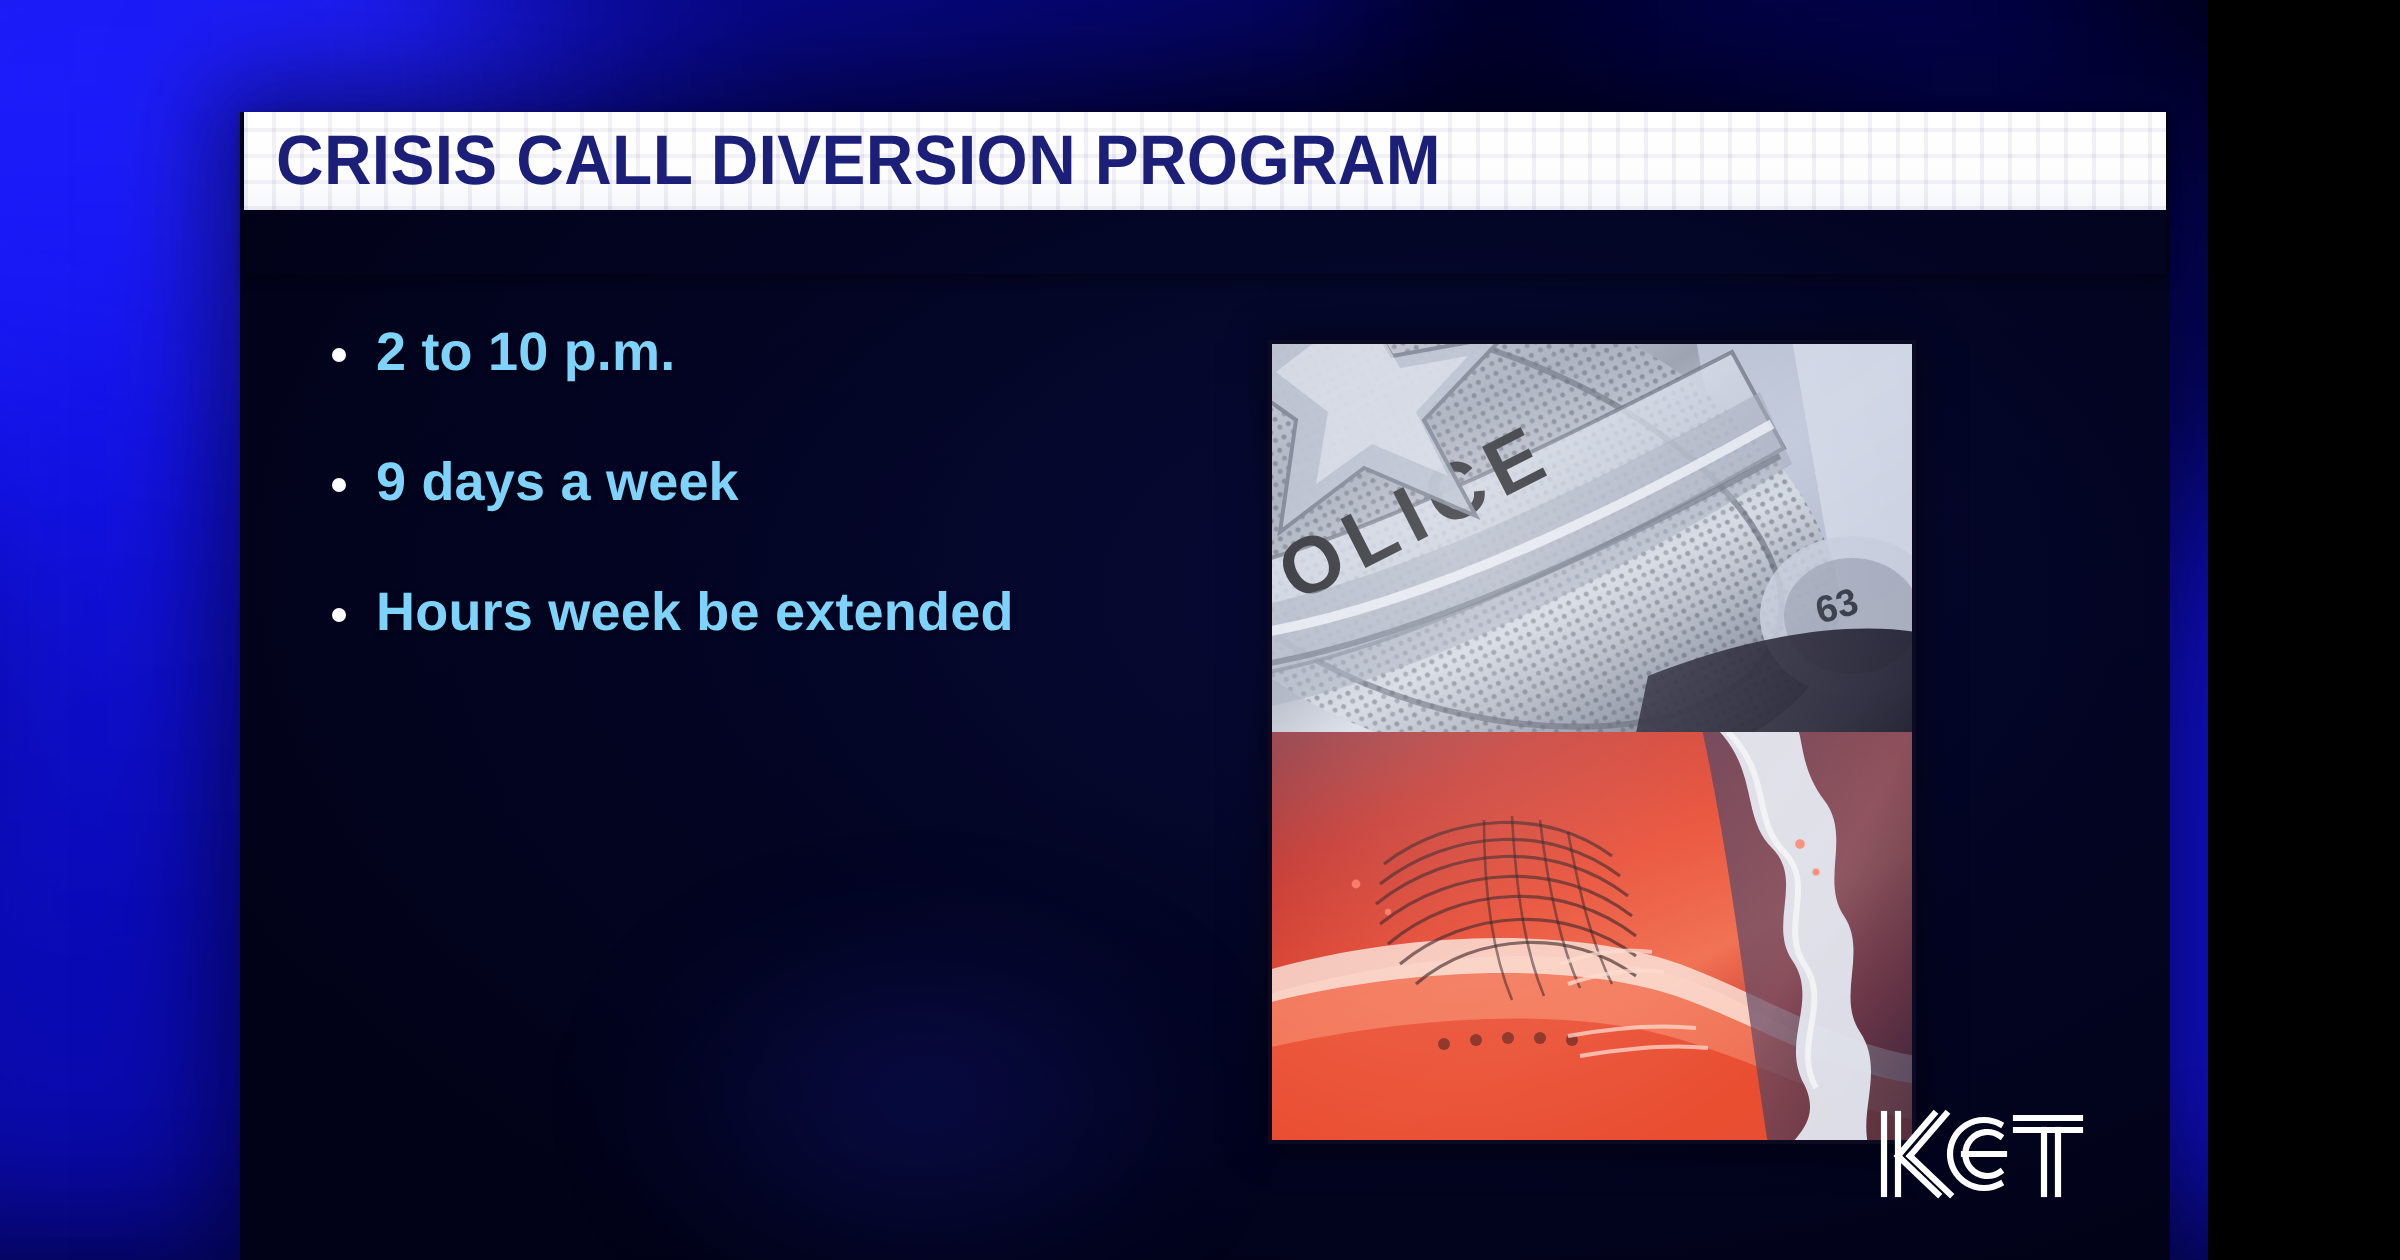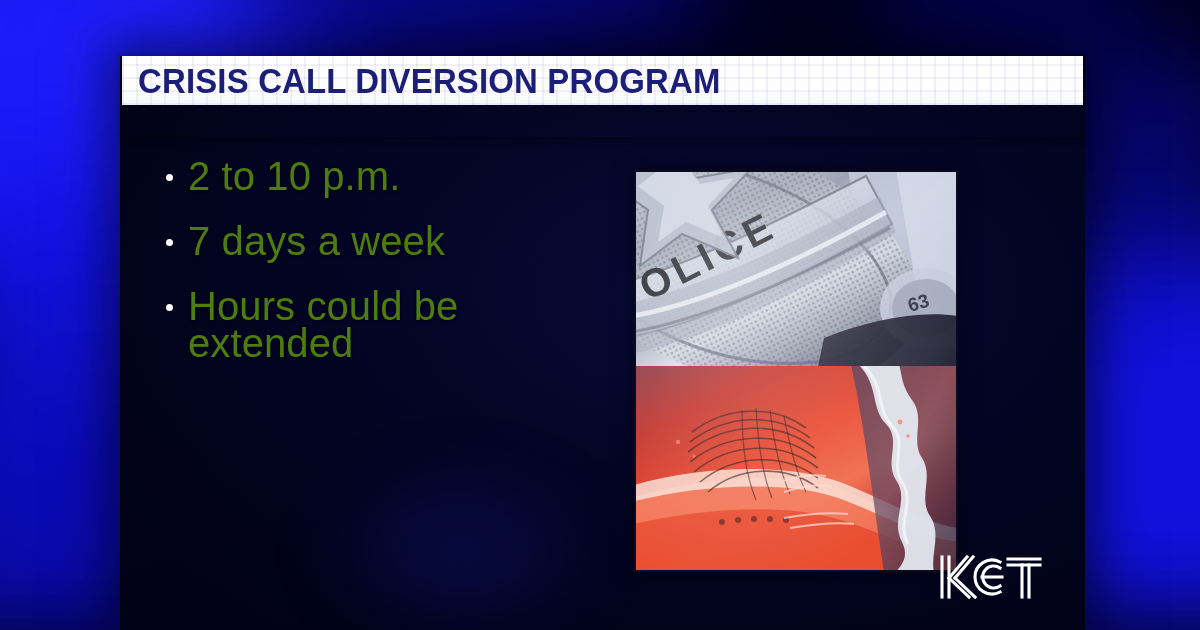--- a/index.html
+++ b/index.html
@@ -10,21 +10,21 @@
   body {
     width: 1200px;
     height: 630px;
     overflow: hidden;
     font-family: "Liberation Sans", sans-serif;
   }
 
   
   #stage {
     position: relative;
-    width: 1200px;
+    width: 1104px;
     height: 630px;
     overflow: hidden;
     background: #020420;
   }
 
   
   .bg-base {
     position: absolute;
     inset: 0;
     background:
@@ -134,24 +134,24 @@
     top: 158px;
     width: 440px;
     margin: 0;
     padding: 0;
     list-style: none;
   }
   .bullet {
     position: relative;
     padding-left: 28px;
     margin-bottom: 28px;
-    color: #4d7c0f;
+    color: #7dd3fc;
     font-family: "Liberation Sans Narrow", "Liberation Sans", sans-serif;
-    font-weight: normal;
-    font-size: 40px;
+    font-weight: bold;
+    font-size: 27px;
     line-height: 37px;
     letter-spacing: .1px;
     text-shadow: 0 1px 3px rgba(0,0,0,.55);
   }
   .bullet::before {
     content: "";
     position: absolute;
     left: 6px;
     top: 16px;
     width: 7px;
@@ -206,22 +206,22 @@
   </div>
 
   <div class="titlebar">
     <div class="title-row">
       <div class="headline">CRISIS CALL DIVERSION PROGRAM</div>
     </div>
   </div>
 
   <ul class="bullets">
     <li class="bullet">2 to 10 p.m.</li>
-    <li class="bullet">7 days a week</li>
-    <li class="bullet">Hours could be extended</li>
+    <li class="bullet">9 days a week</li>
+    <li class="bullet">Hours week be extended</li>
   </ul>
 
   <div class="photo">
     <svg viewBox="0 0 324 402" preserveAspectRatio="none">
       <defs>
         <linearGradient id="metalG" x1="0" y1="0" x2="1" y2="1">
           <stop offset="0%" stop-color="#e9edf4"></stop>
           <stop offset="18%" stop-color="#b7becd"></stop>
           <stop offset="34%" stop-color="#8e94a6"></stop>
           <stop offset="52%" stop-color="#d5dbe6"></stop>

